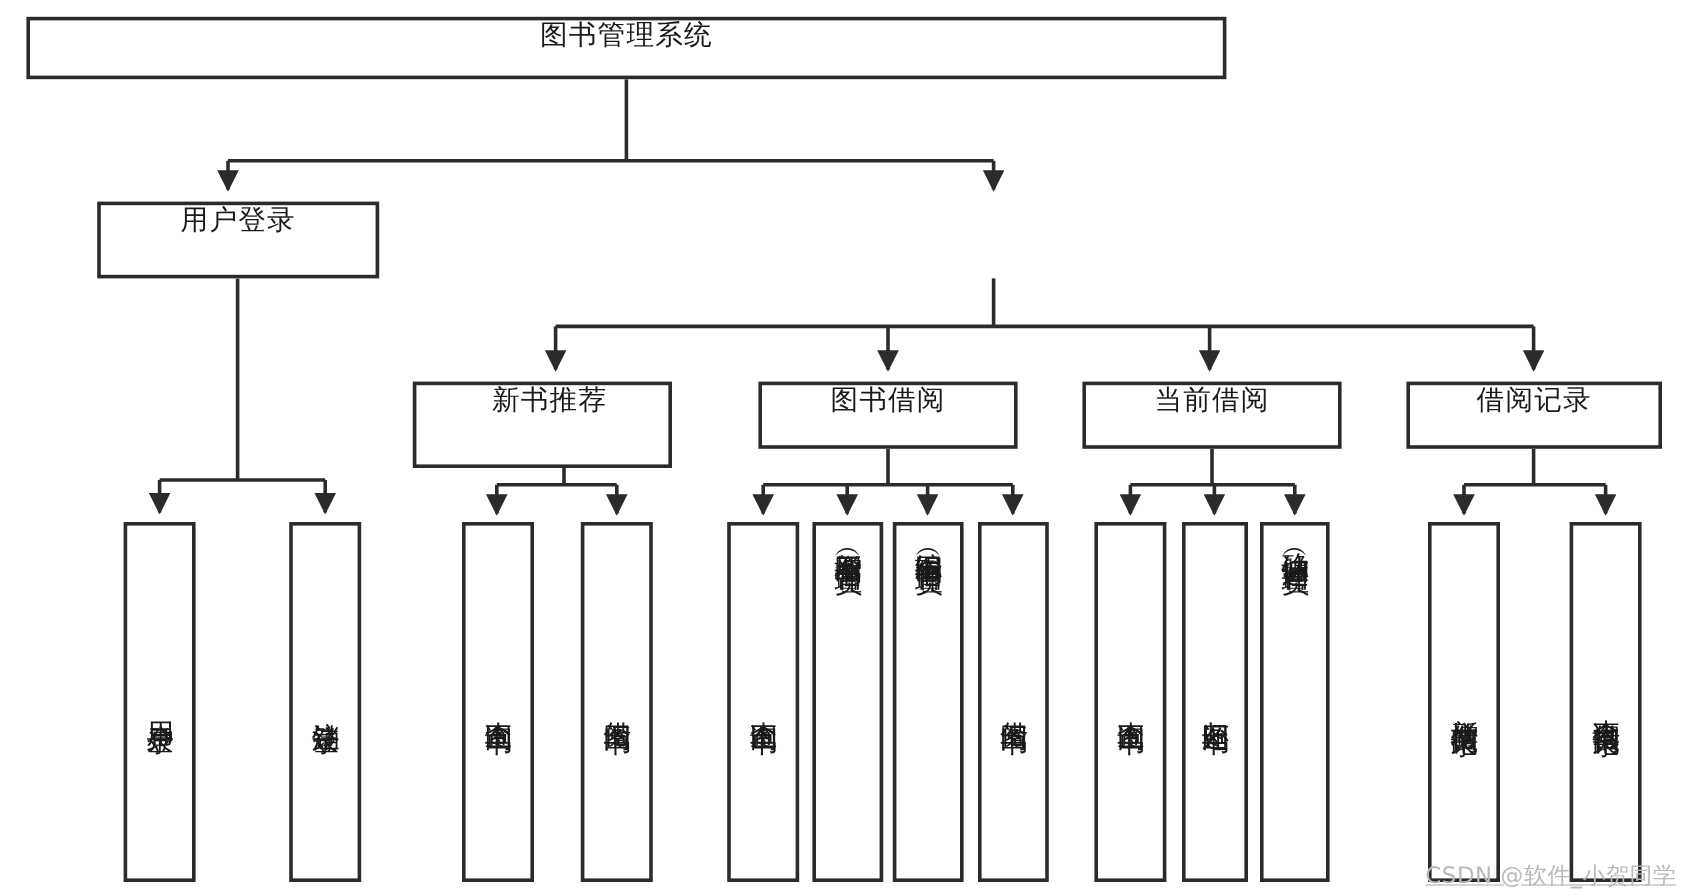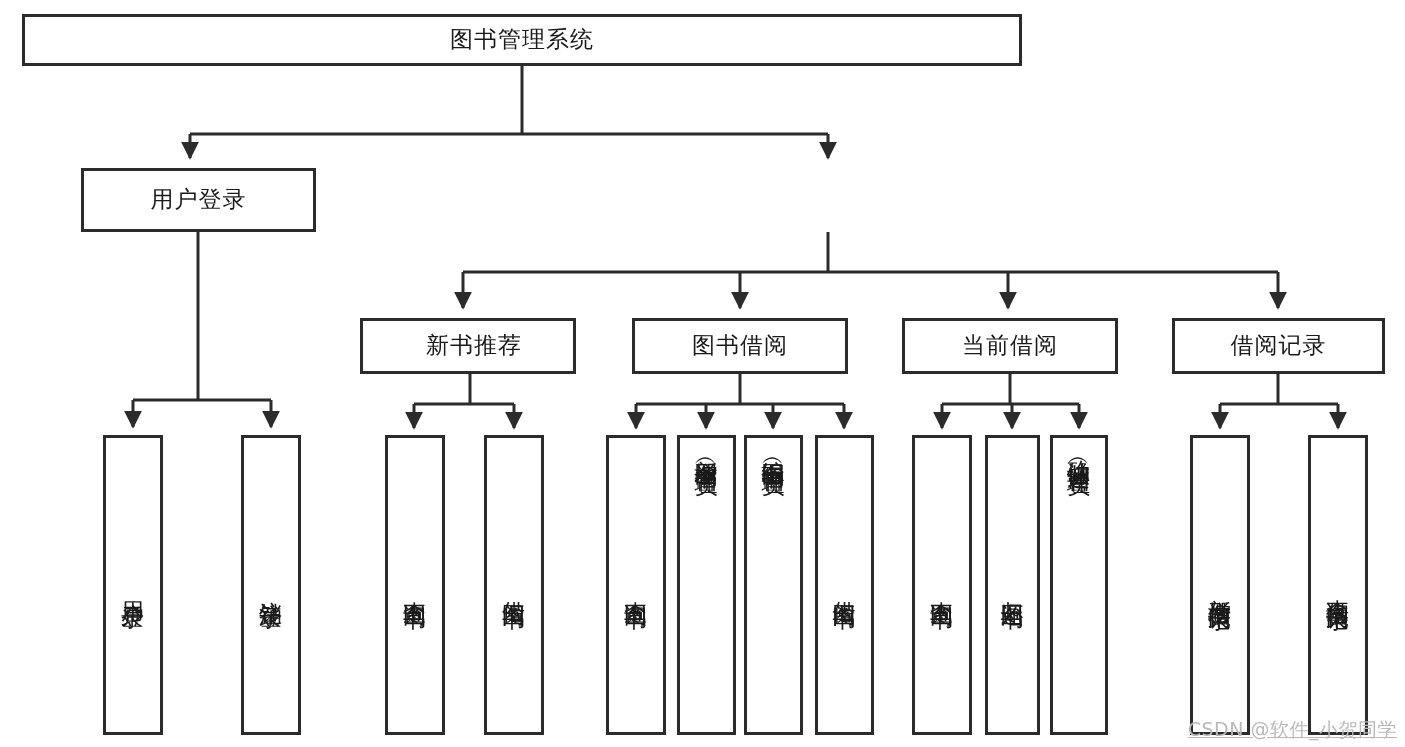--- a/index.html
+++ b/index.html
@@ -22,21 +22,21 @@
     width: 1405px;
     height: 747px;
     pointer-events: none;
   }
   .node {
     position: absolute;
     box-sizing: border-box;
     background: #ffffff;
     border: 3px solid #2b2b2b;
     display: flex;
-    align-items: center;
+    align-items: flex-start;
     justify-content: center;
     color: #1a1a1a;
   }
   .node.horiz {
     font-size: 23px;
     letter-spacing: 1px;
     line-height: 1.2;
   }
   .node.vert {
     border-width: 3px;
@@ -127,21 +127,21 @@
   </svg>
 
   <div class="node horiz" style="left:22px; top:14px; width:1000px; height:52px;">
     <span>图书管理系统</span>
   </div>
 
   <div class="node horiz" style="left:81px; top:168px; width:235px; height:64px;">
     <span>用户登录</span>
   </div>
 
-  <div class="node horiz" style="left:360px; top:318px; width:216px; height:56px;padding-left:12px;">
+  <div class="node horiz" style="left:344px; top:318px; width:216px; height:72px;padding-left:12px;">
     <span>新书推荐</span>
   </div>
   <div class="node horiz" style="left:902px; top:318px; width:216px; height:56px;">
     <span>当前借阅</span>
   </div>
   <div class="node horiz" style="left:632px; top:318px; width:216px; height:56px;">
     <span>图书借阅</span>
   </div>
   <div class="node horiz" style="left:1172px; top:318px; width:213px; height:56px;">
     <span>借阅记录</span>

